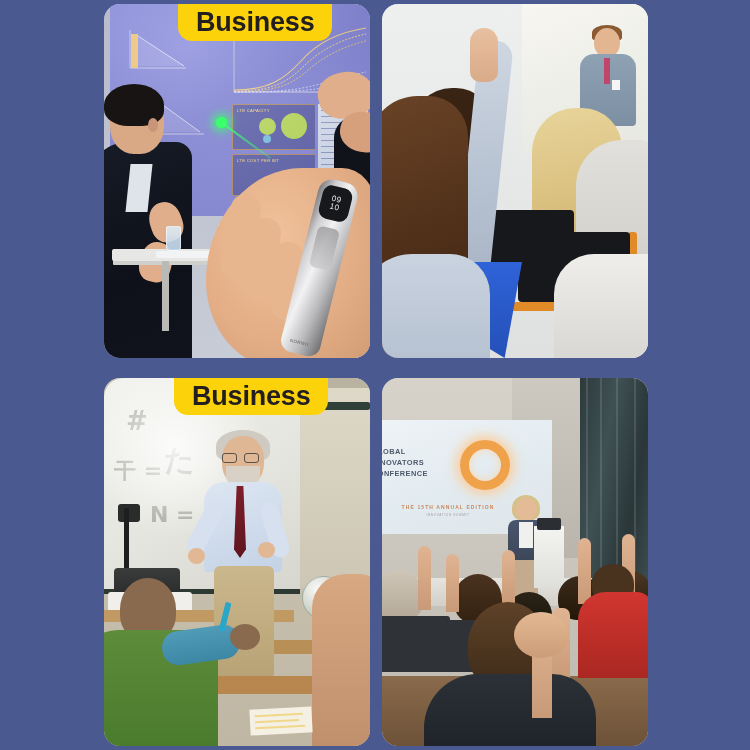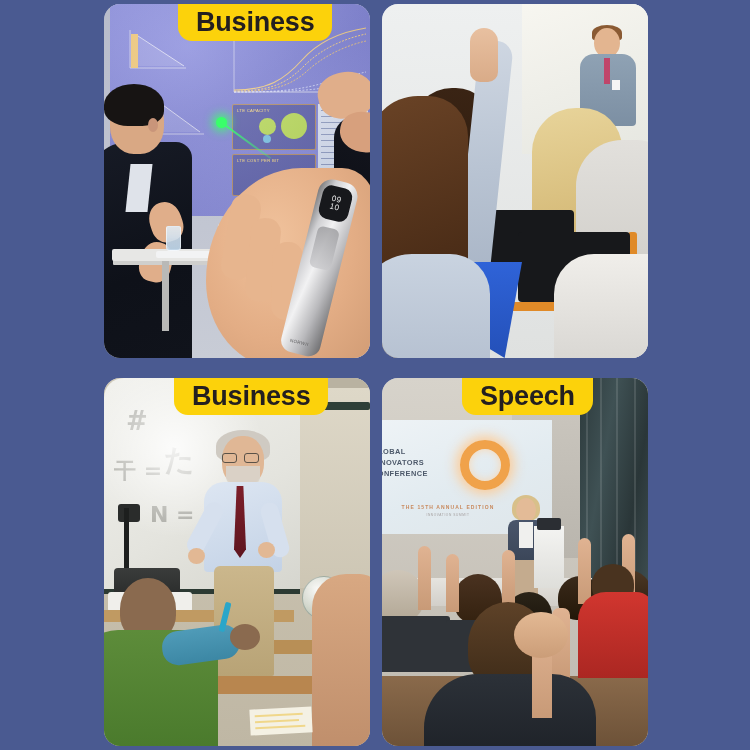--- a/index.html
+++ b/index.html
@@ -751,18 +751,15 @@
       <div class="sp-red"></div>
 
       <div class="sp-frontman">
         <div class="head"></div>
           <div class="body"></div>
       </div>
       <div class="sp-armup" style="left:150px;bottom:28px;height:96px;width:20px;z-index:11"></div>
       <div class="sp-head" style="left:132px;bottom:88px;width:54px;height:46px;background:linear-gradient(#e3b994,#cb9d78);border-radius:50%;z-index:11;position:absolute"></div>
     </div>
 
-    <div class="badge b3">
-      <span>Speech</span>
-    </div>
   </div>
 
 </div>
 
 </body></html>

